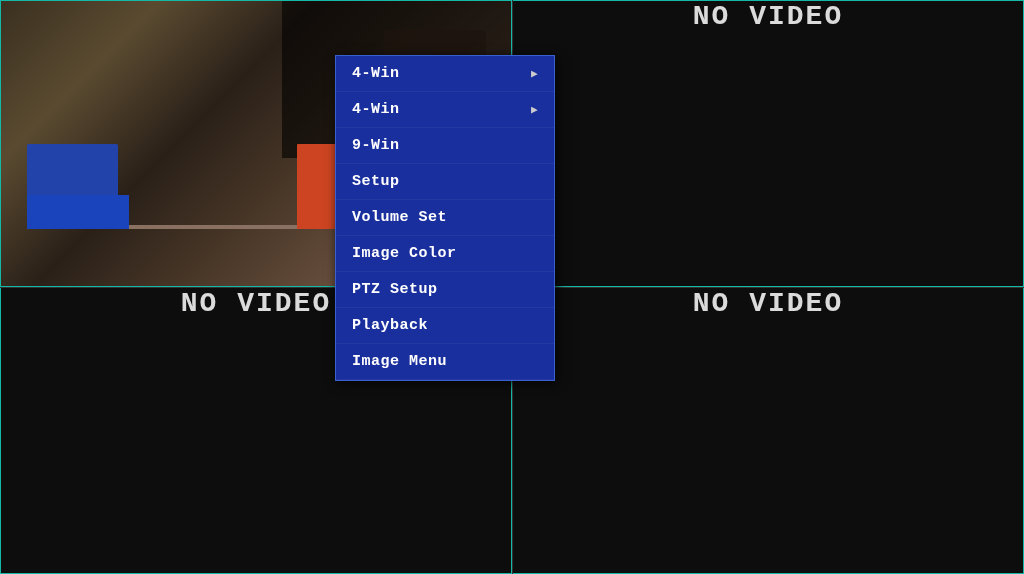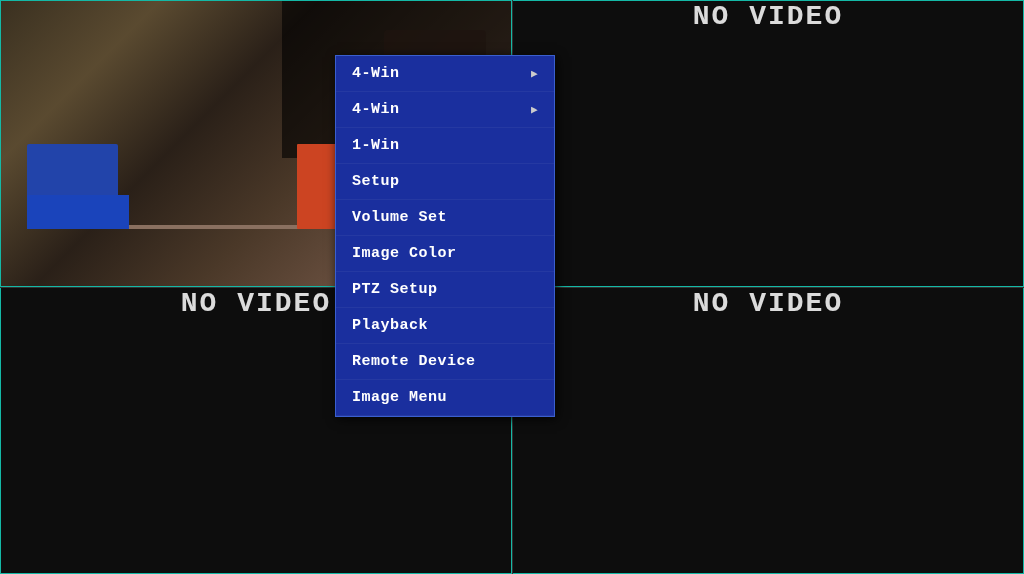--- a/index.html
+++ b/index.html
@@ -227,39 +227,36 @@
     <div id="menu-items-container">
         <div class="menu-item">
           <span>4-Win</span>
           <span class="arrow">▶</span>
         </div>
         <div class="menu-item">
           <span>4-Win</span>
           <span class="arrow">▶</span>
         </div>
         <div class="menu-item">
-          <span>1-Win</span>
+          <span>9-Win</span>
         </div>
         <div class="menu-item">
           <span>Setup</span>
         </div>
         <div class="menu-item">
           <span>Volume Set</span>
         </div>
         <div class="menu-item">
           <span>Image Color</span>
         </div>
         <div class="menu-item">
           <span>PTZ Setup</span>
         </div>
         <div class="menu-item">
           <span>Playback</span>
         </div>
         <div class="menu-item">
-          <span>Remote Device</span>
-        </div>
-        <div class="menu-item">
           <span>Image Menu</span>
         </div>
       </div>
   </div>
 
 </div>
 
 </body></html>

